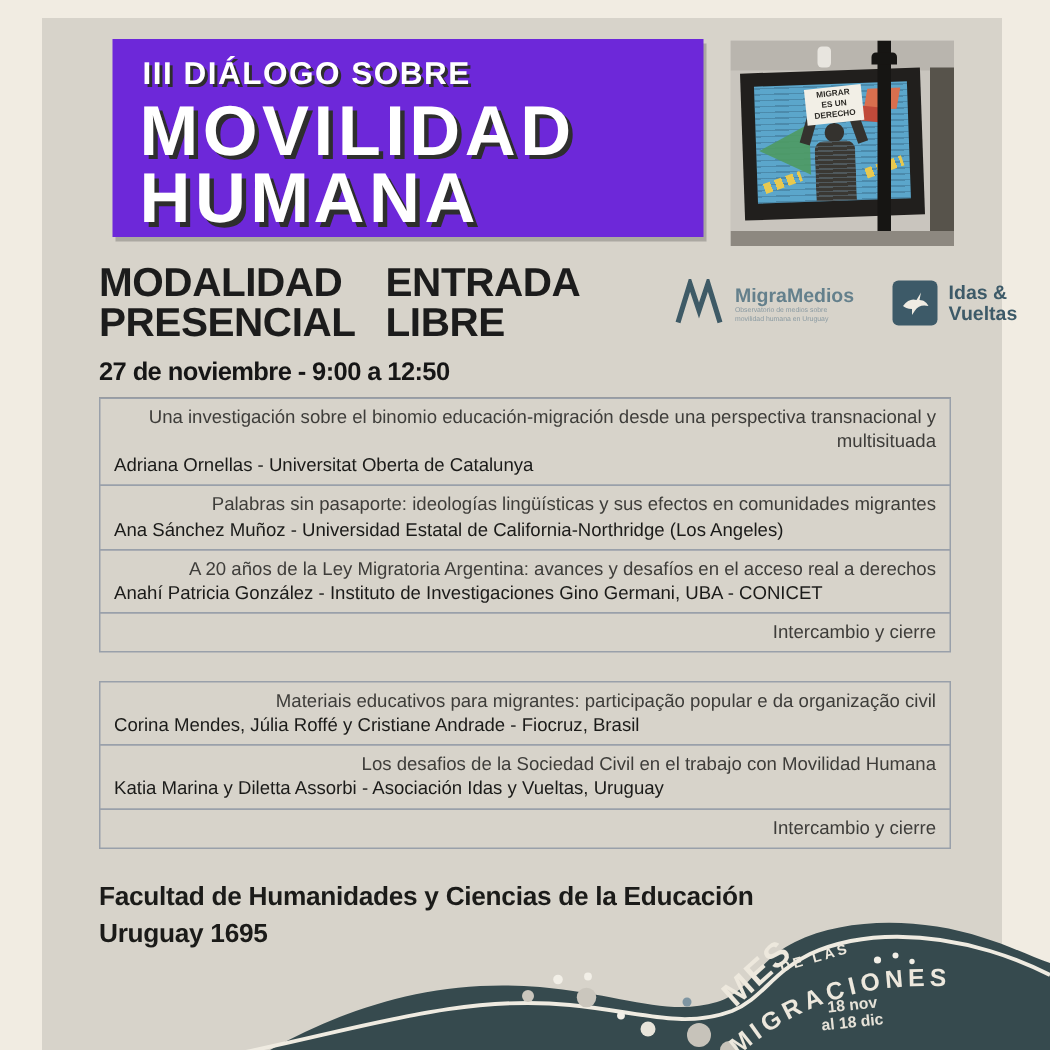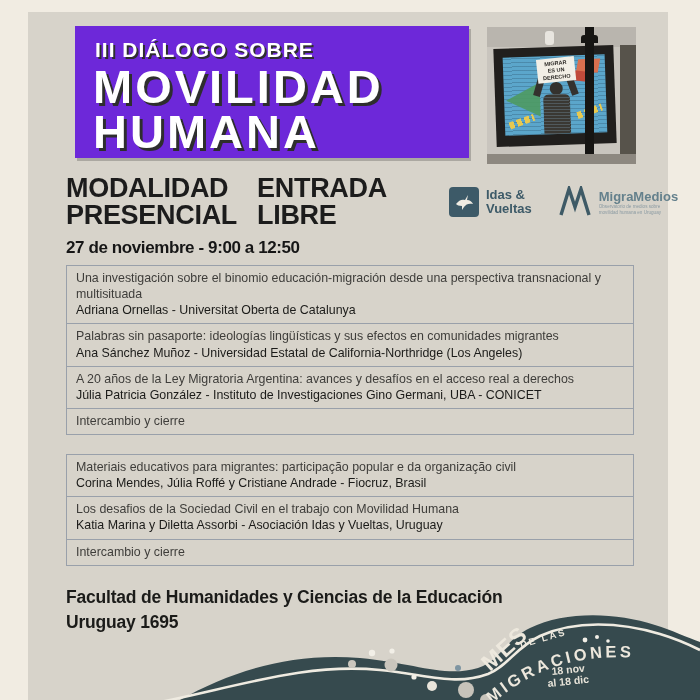--- a/index.html
+++ b/index.html
@@ -58,21 +58,21 @@
   .ud-inner{width:14px;height:12px;background:repeating-linear-gradient(90deg,#4a646e 0 2px,transparent 2px 4px);border-top:2px solid #4a646e;}
   .ud-txt{color:#4a646e;font-size:6.3px;font-weight:bold;line-height:1.25;letter-spacing:.2px;}
 
   
   .content{position:absolute;left:66px;top:238px;width:568px;}
   .day{margin-bottom:19px;}
   .date-h{font-weight:800;font-size:17px;color:#161616;letter-spacing:-.4px;
     border-bottom:1.5px solid #565b64;padding-bottom:7px;}
   .srow{border:1px solid #99a0aa;margin-top:-1px;padding:4px 9px 5px 9px;}
   .srow:first-of-type{margin-top:9px;}
-  .stitle{font-size:12.4px;color:#3e3d3a;line-height:1.3;}
+  .stitle{font-size:12.4px;color:#3e3d3a;line-height:1.3;text-align:right;}
   .sspeaker{font-size:12.4px;color:#1b1b19;font-weight:normal;line-height:1.3;}
   .sspeaker:empty{display:none;}
 
   .venue{margin-top:8px;font-weight:800;font-size:17.5px;color:#1b1b19;line-height:1.45;letter-spacing:-.2px;}
 
   
   .wave-svg{position:absolute;left:0;bottom:0;width:700px;height:100px;}
 </style>
 </head>
 <body>
@@ -120,43 +120,43 @@
       <div>PRESENCIAL</div>
     </div>
     <div class="mod-div"></div>
     <div class="mod-col">
       <div>ENTRADA</div>
       <div>LIBRE</div>
     </div>
 
     <div class="logos">
       <div class="logo">
-        <div class="iv-sq">
-          <svg width="22" height="22" viewBox="0 0 22 22">
-            <path d="M3,13 C6,9 9,8 12,9 L15,4 L14,9 C17,9 19,11 20,13 C16,12 13,13 11,16 L9,19 L9,15 C6,15 4,14 3,13 Z" fill="#f0ece3"></path>
-          </svg>
-        </div>
-        <div class="iv-txt">
-          <div>Idas &amp;</div>
-          <div>Vueltas</div>
-        </div>
-      </div>
-
-      <div class="logo">
         <svg width="34" height="32" viewBox="0 0 34 32">
           <path d="M3,29 L11,3 L17,21 L23,3 L31,29" stroke="#3e5a66" stroke-width="3.4" fill="none" stroke-linejoin="miter"></path>
         </svg>
         <div class="mm-txt">
           <div class="t">MigraMedios</div>
           <div class="s">Observatorio de medios sobre</div>
           <div class="s">movilidad humana en Uruguay</div>
         </div>
       </div>
 
       <div class="logo">
+        <div class="iv-sq">
+          <svg width="22" height="22" viewBox="0 0 22 22">
+            <path d="M3,13 C6,9 9,8 12,9 L15,4 L14,9 C17,9 19,11 20,13 C16,12 13,13 11,16 L9,19 L9,15 C6,15 4,14 3,13 Z" fill="#f0ece3"></path>
+          </svg>
+        </div>
+        <div class="iv-txt">
+          <div>Idas &amp;</div>
+          <div>Vueltas</div>
+        </div>
+      </div>
+
+      <div class="logo">
         <div class="ud-crest">
           <div class="ud-inner"></div>
         </div>
         <div class="ud-txt">
           <div>UNIVERSIDAD</div>
           <div>DE LA REPÚBLICA</div>
           <div>URUGUAY</div>
         </div>
       </div>
     </div>
@@ -169,21 +169,21 @@
       <div class="srow">
         <div class="stitle">Una investigación sobre el binomio educación-migración desde una perspectiva transnacional y multisituada</div>
         <div class="sspeaker">Adriana Ornellas - Universitat Oberta de Catalunya</div>
       </div>
       <div class="srow">
         <div class="stitle">Palabras sin pasaporte: ideologías lingüísticas y sus efectos en comunidades migrantes</div>
         <div class="sspeaker">Ana Sánchez Muñoz - Universidad Estatal de California-Northridge (Los Angeles)</div>
       </div>
       <div class="srow">
         <div class="stitle">A 20 años de la Ley Migratoria Argentina: avances y desafíos en el acceso real a derechos</div>
-        <div class="sspeaker">Júlia Patricia González - Instituto de Investigaciones Gino Germani, UBA - CONICET</div>
+        <div class="sspeaker">Anahí Patricia González - Instituto de Investigaciones Gino Germani, UBA - CONICET</div>
       </div>
       <div class="srow">
         <div class="stitle">Intercambio y cierre</div>
 
       </div>
     </div>
 
     <div class="day">
       <div class="srow">
         <div class="stitle">Materiais educativos para migrantes: participação popular e da organização civil</div>

